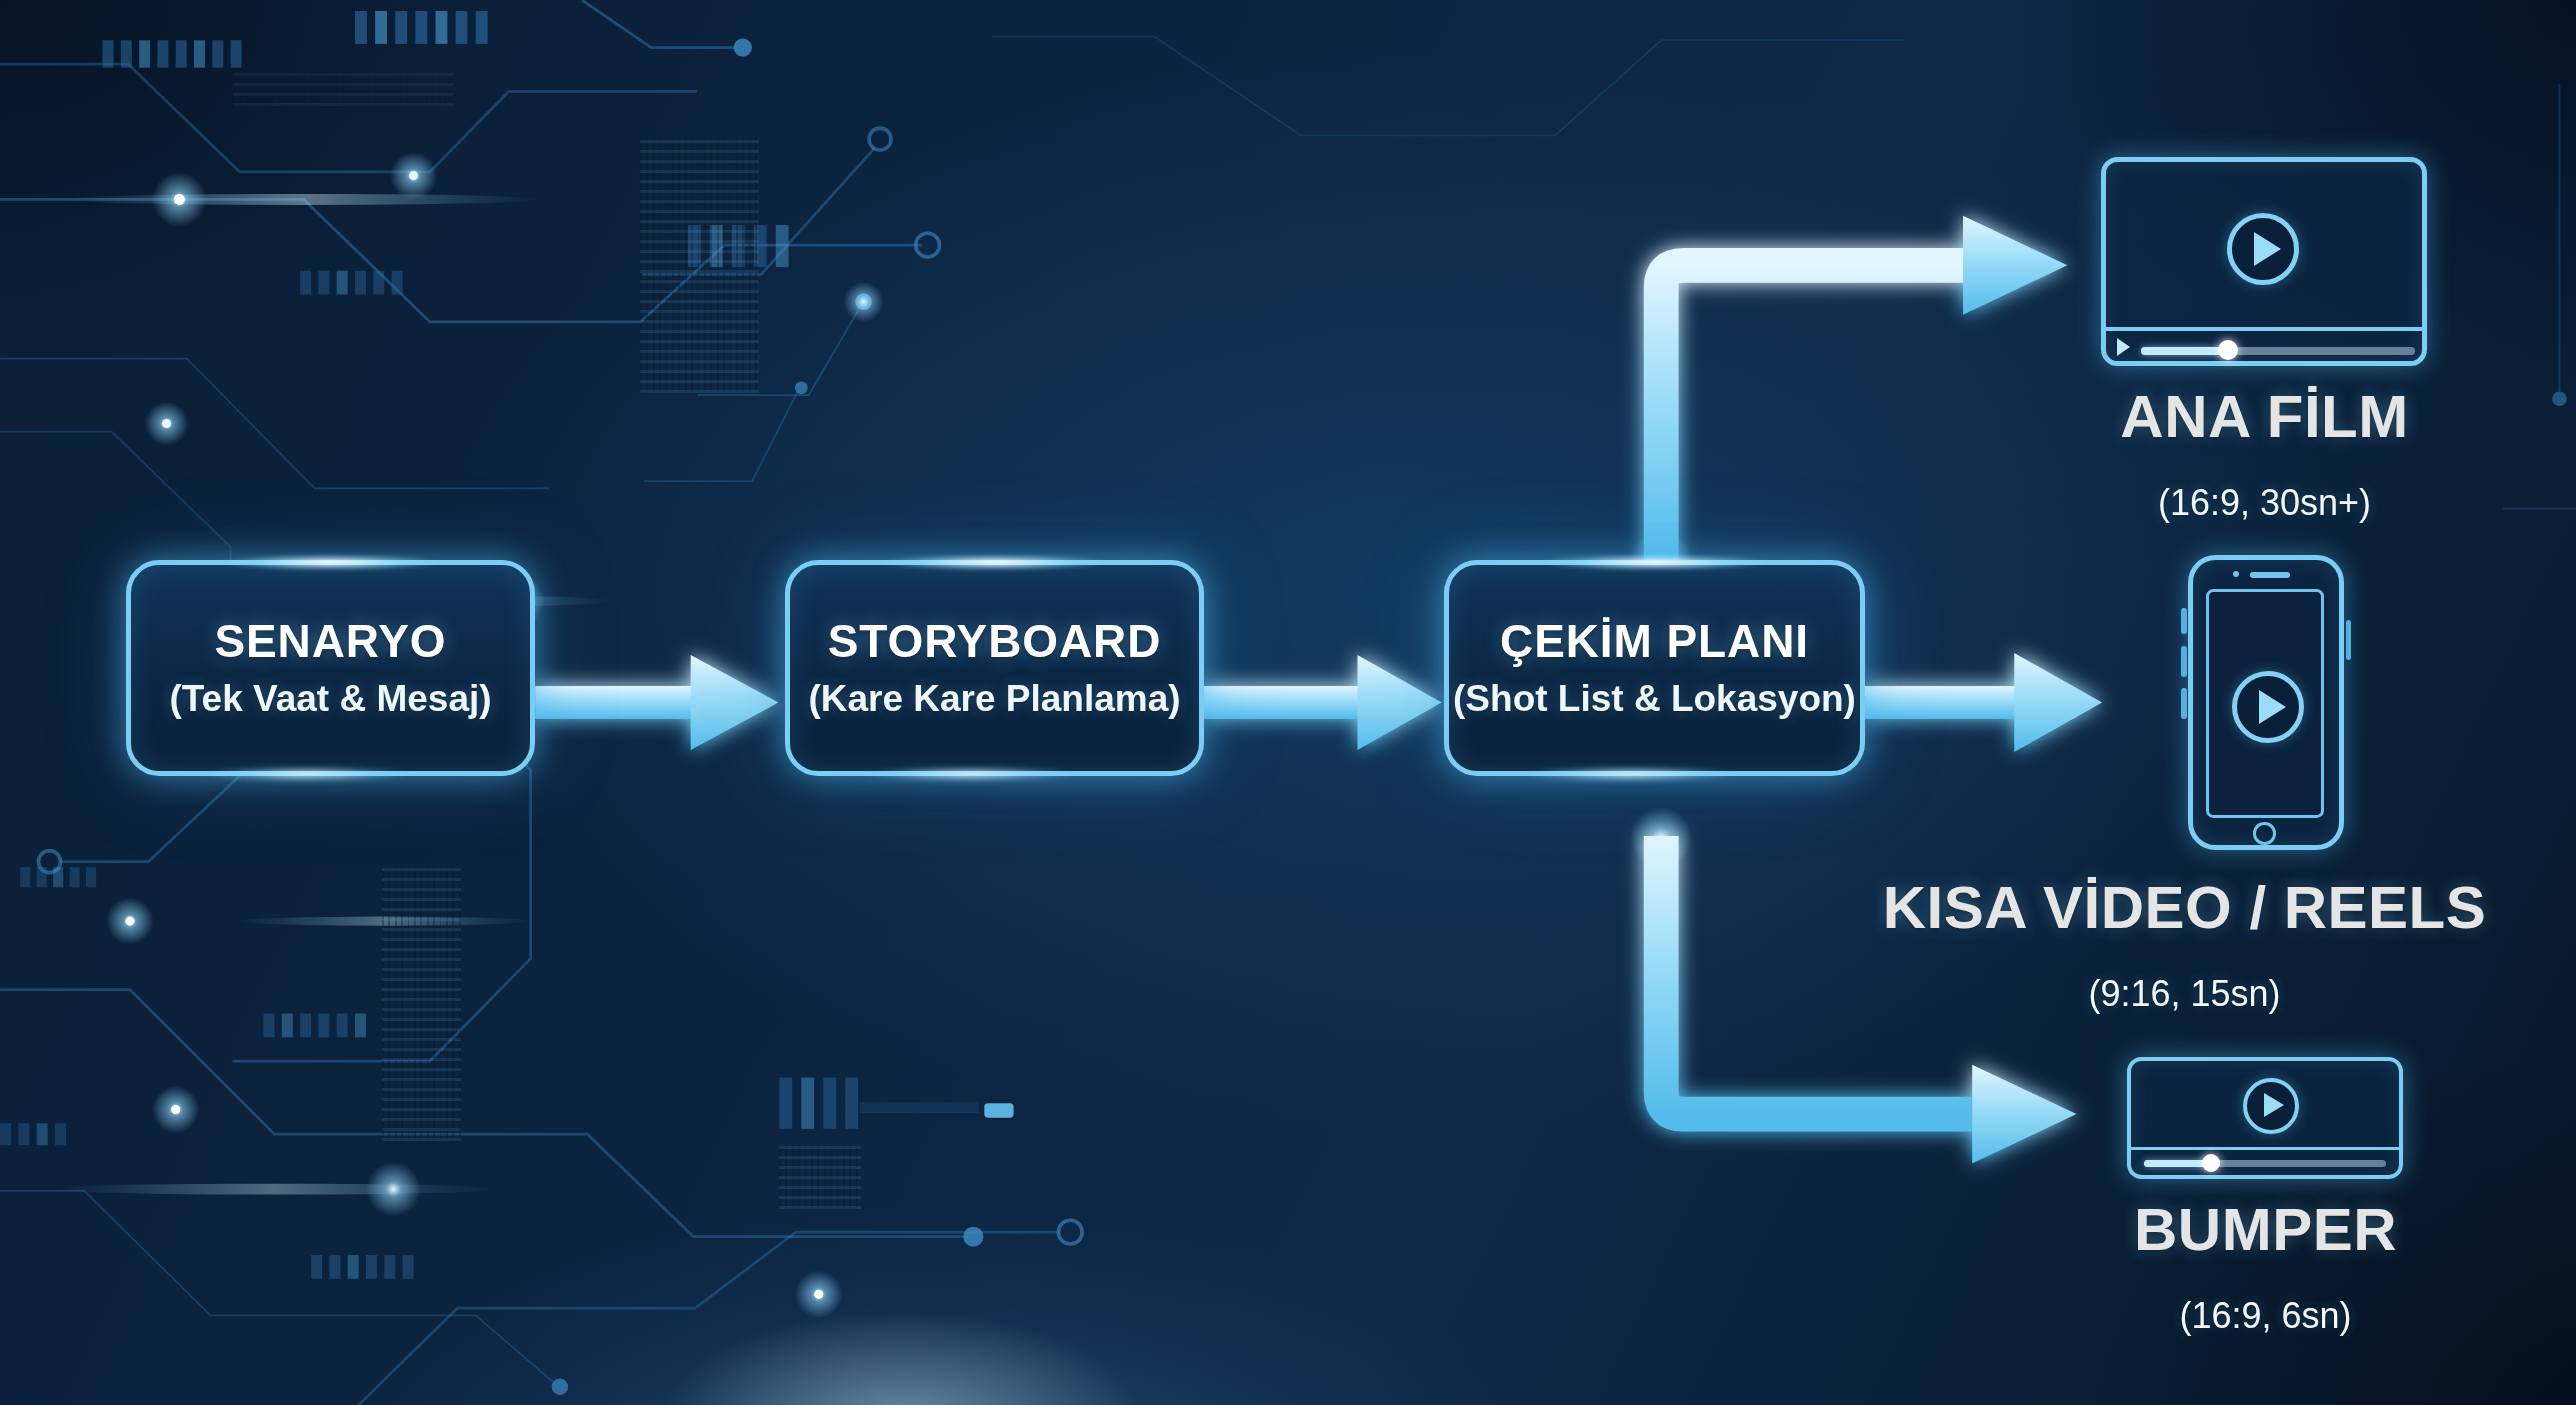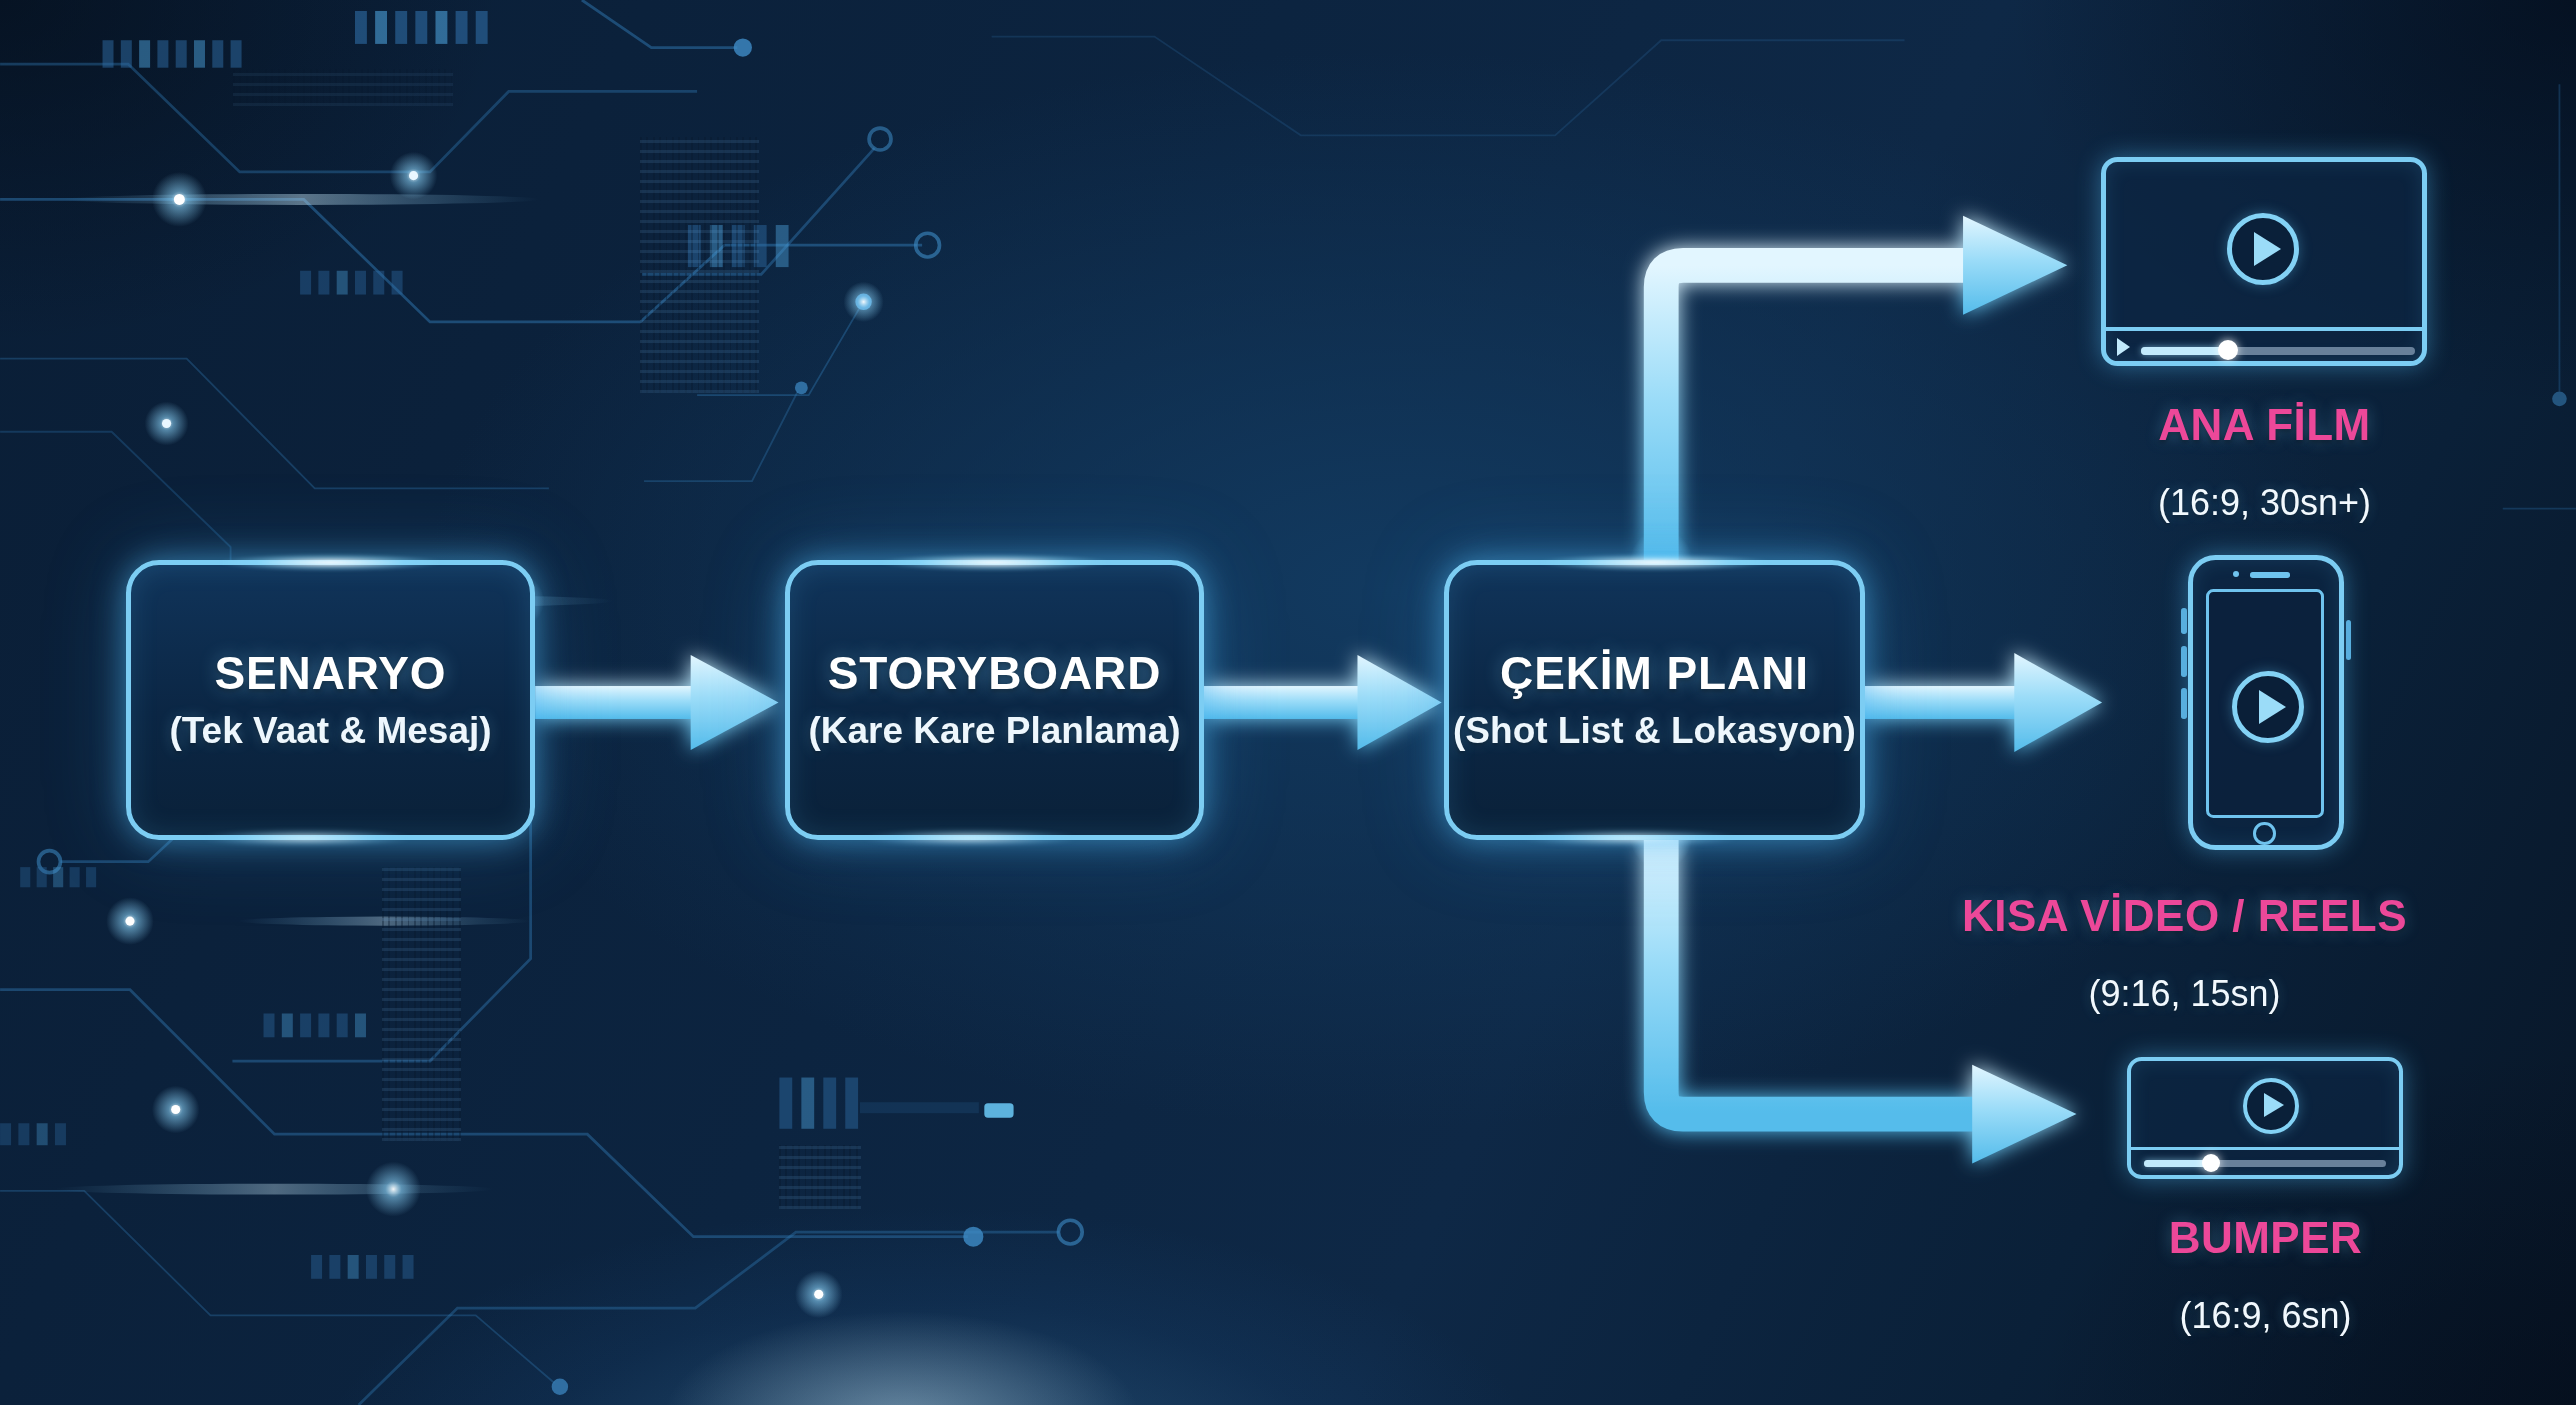--- a/index.html
+++ b/index.html
@@ -14,21 +14,21 @@
       radial-gradient(750px 494px at 100% 100%, rgba(2,8,20,.45), transparent 72%),
       radial-gradient(1555px 869px at 54% 42%, #123a60 0%, rgba(18,58,96,0) 62%),
       linear-gradient(115deg,#0a1e36 0%,#0c2440 40%,#0e2846 62%,#0a2038 82%,#081627 100%);}
   svg.layer{position:absolute;left:0;top:0;}
   
   .code-col{position:absolute;opacity:.42;
     background-image:
       repeating-linear-gradient(0deg, rgba(122,186,240,.30) 0 2.7px, transparent 2.7px 10px),
       repeating-linear-gradient(90deg, rgba(8,24,44,.85) 0 1.8px, transparent 1.8px 6.4px);}
   
-  .node{position:absolute;top:560px;height:280px;border:5.5px solid #7ccdf3;border-radius:33px;
+  .node{position:absolute;top:560px;height:216px;border:5.5px solid #7ccdf3;border-radius:33px;
     background:linear-gradient(180deg,#10345a 0%,#0b2644 55%,#0a2139 100%);
     box-shadow:0 0 31px rgba(86,190,246,.55), 0 0 82px rgba(60,160,230,.25), inset 0 0 27.4px rgba(86,190,246,.16);
     display:flex;flex-direction:column;align-items:center;justify-content:center;gap:14.6px;box-sizing:border-box;}
   .node::before{content:"";position:absolute;top:-11px;left:22%;width:56%;height:16.5px;
     background:radial-gradient(ellipse at center, rgba(255,255,255,.95), rgba(150,225,255,.35) 48%, transparent 72%);
     filter:blur(1.8px);pointer-events:none;}
   .node::after{content:"";position:absolute;bottom:-11px;left:18%;width:52%;height:16.5px;
     background:radial-gradient(ellipse at center, rgba(235,250,255,.8), rgba(140,215,255,.28) 50%, transparent 72%);
     filter:blur(2.7px);pointer-events:none;}
   .node .title{color:#fff;font-weight:700;font-size:46px;line-height:1.05;letter-spacing:0.9px;
@@ -48,22 +48,22 @@
   .knob{position:absolute;border-radius:50%;background:#fff;box-shadow:0 0 9.1px rgba(255,255,255,.85);}
   .mini-play{position:absolute;width:0;height:0;border-top:9.1px solid transparent;
     border-bottom:9.1px solid transparent;border-left:13.7px solid #c2eafc;}
   .phone-screen{position:absolute;border:3.7px solid #6fc3ee;border-radius:7.3px;background:rgba(11,32,58,.6);}
   .phone-slit{position:absolute;background:#6fc3ee;border-radius:2.7px;}
   .phone-dot{position:absolute;background:#6fc3ee;border-radius:50%;}
   .phone-home{position:absolute;border:3.7px solid #6fc3ee;border-radius:50%;background:transparent;}
   .phone-nub{position:absolute;width:5.5px;background:#58aede;border-radius:2.7px;}
   
   .out-label{position:absolute;width:567px;display:flex;flex-direction:column;align-items:center;gap:6.4px;text-align:center;}
-  .out-label .title{color:#ec4899;font-weight:700;font-size:44px;line-height:1.1;letter-spacing:0.5px;
-    text-shadow:0 0 14.6px rgba(120,210,255,.35),0 1.8px 5.5px rgba(0,0,0,.5);white-space:nowrap;margin-top:17px;}
+  .out-label .title{color:#e5e5e5;font-weight:700;font-size:60px;line-height:1.1;letter-spacing:0.5px;
+    text-shadow:0 0 14.6px rgba(120,210,255,.35),0 1.8px 5.5px rgba(0,0,0,.5);white-space:nowrap;}
   .out-label .sub{color:#f2f9fe;font-weight:400;font-size:36px;line-height:1.05;
     text-shadow:0 0 11px rgba(120,210,255,.3),0 1.8px 4.6px rgba(0,0,0,.45);white-space:nowrap;margin-top:28px;}
 </style>
 </head>
 <body>
 
 <div id="canvas">
   <div class="bg"></div>
 
   <svg class="layer" width="2576" height="1405" viewBox="0 0 2816 1536">

